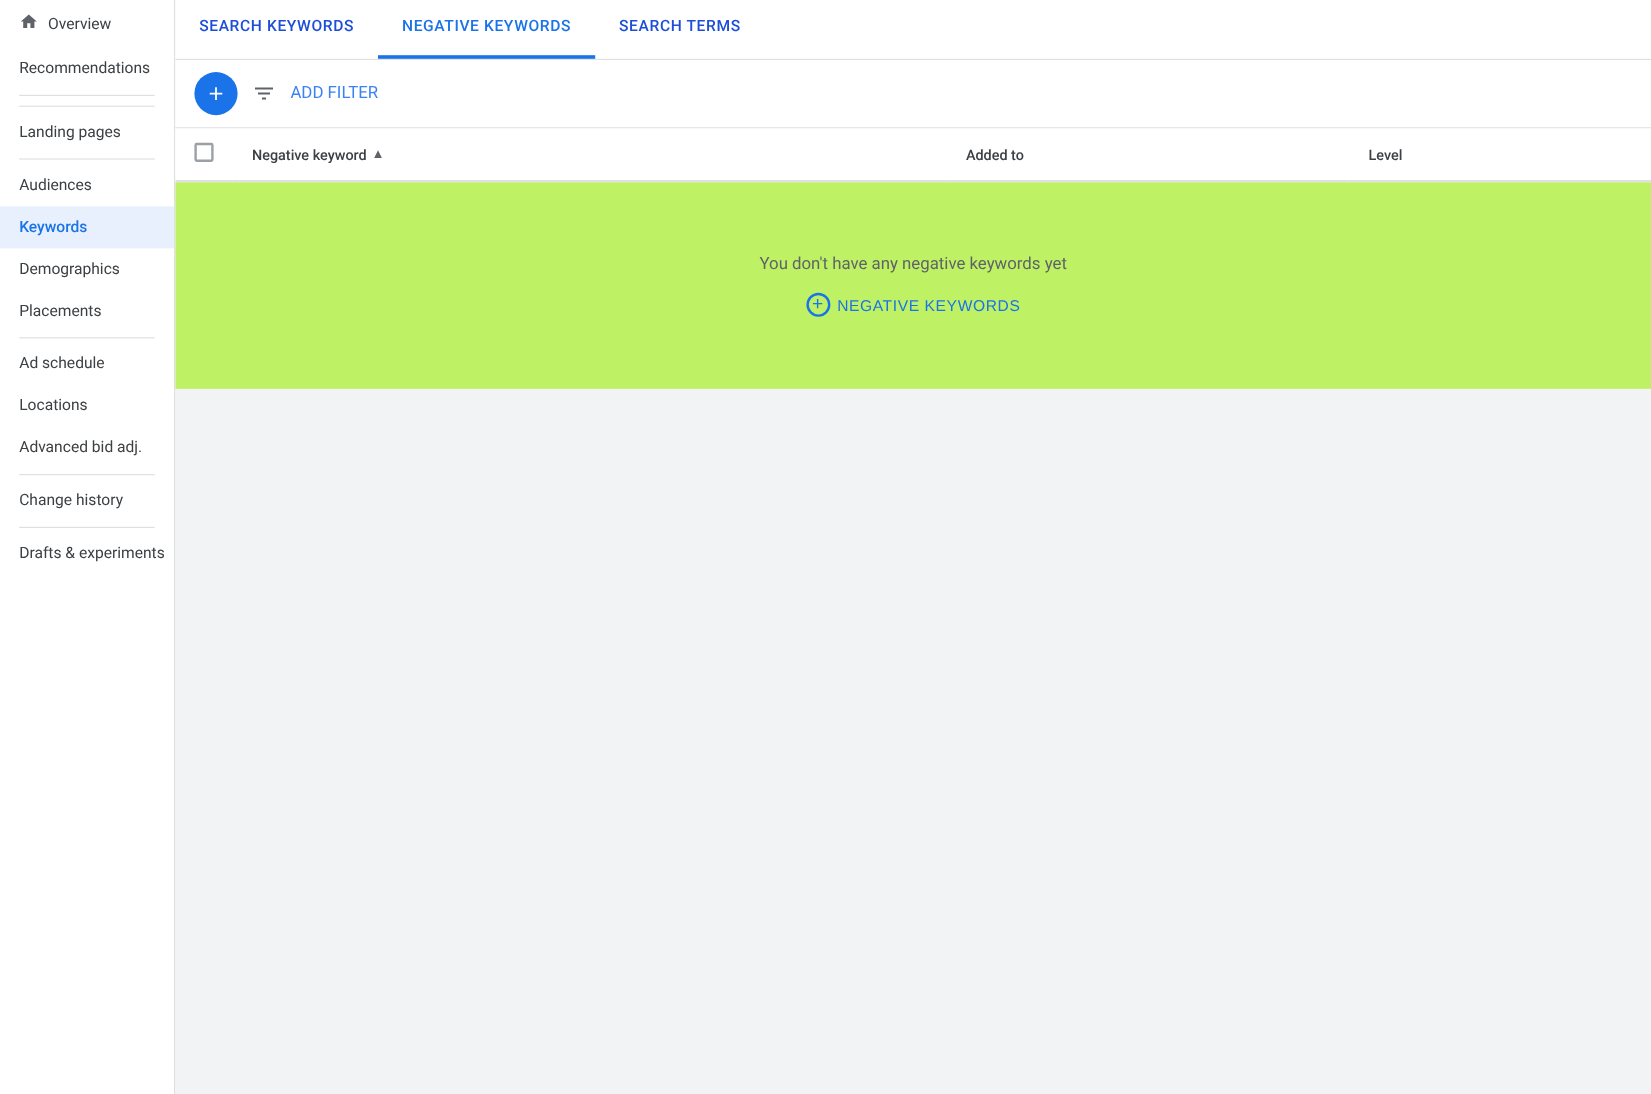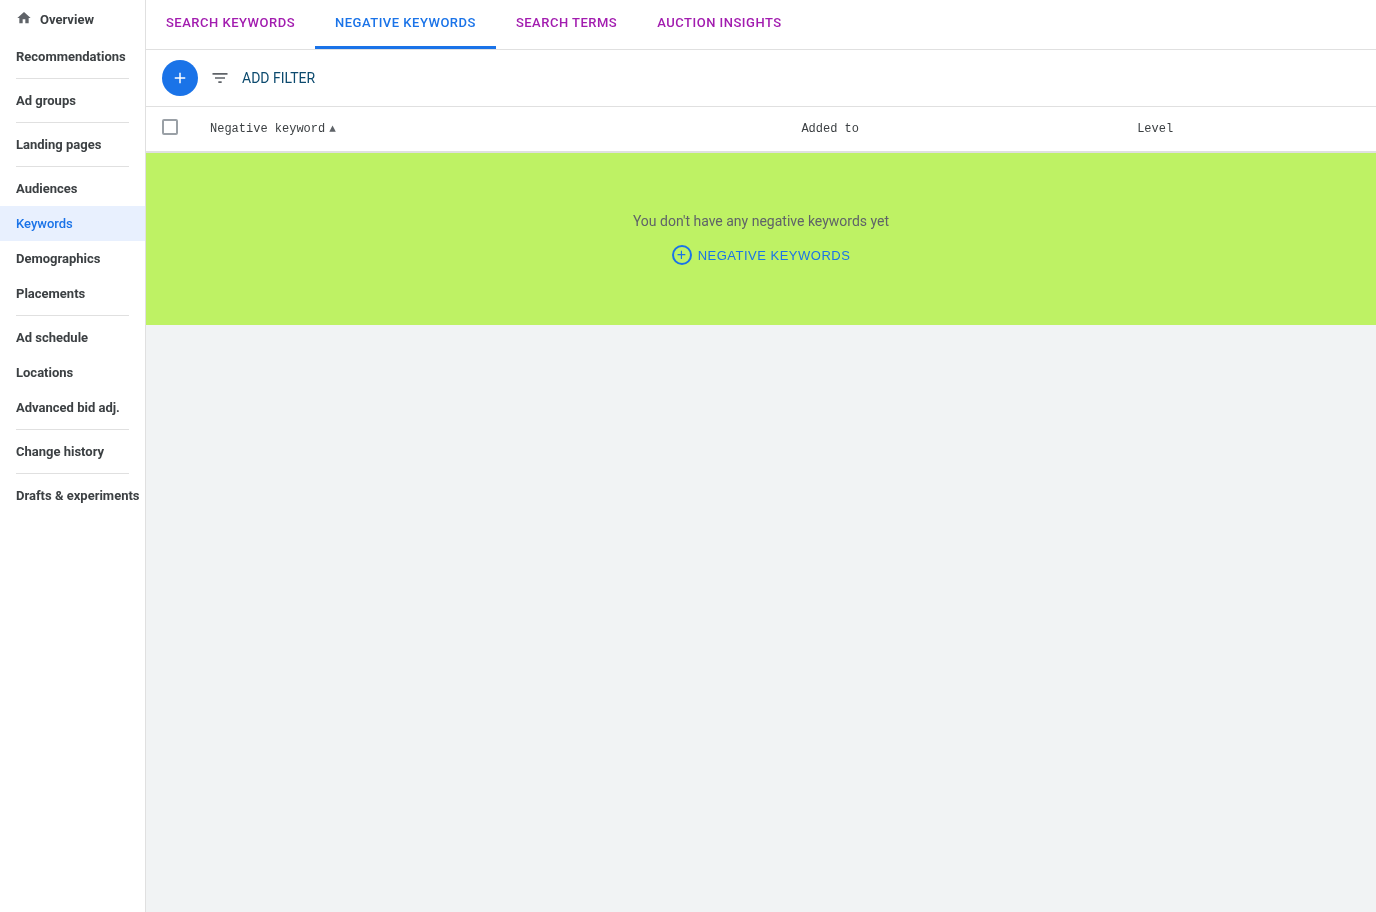--- a/index.html
+++ b/index.html
@@ -26,21 +26,20 @@
     }
     .sidebar-item {
       padding: 10px 16px;
       cursor: pointer;
       color: #3c4043;
       font-size: 13px;
       display: flex;
       align-items: center;
       gap: 8px;
       white-space: nowrap;
-      font-weight: bold;
     }
     .sidebar-item.active {
       background: #e8f0fe;
       color: #1a73e8;
       font-weight: 500;
     }
     .sidebar-item .home-icon {
       width: 16px;
       height: 16px;
       flex-shrink: 0;
@@ -69,21 +68,21 @@
       padding: 0 0;
       height: 50px;
     }
     .tab {
       padding: 0 20px;
       height: 50px;
       display: flex;
       align-items: center;
       font-size: 13px;
       font-weight: 500;
-      color: #a21caf;
+      color: #1d4ed8;
       cursor: pointer;
       border-bottom: 3px solid transparent;
       letter-spacing: 0.5px;
       text-transform: uppercase;
     }
     .tab.active {
       color: #1a73e8;
       border-bottom: 3px solid #1a73e8;
     }
 
@@ -110,38 +109,37 @@
     }
     .add-btn svg { fill: #fff; }
 
     .filter-icon {
       color: #5f6368;
       cursor: pointer;
       display: flex;
       align-items: center;
     }
     .filter-text {
-      color: #0c4a6e;
+      color: #3b82f6;
       font-size: 14px;
       cursor: pointer;
     }
 
     
     .table-container {
       flex: 1;
       overflow-y: auto;
     }
     .table {
       width: 100%;
       border-collapse: collapse;
       background: #fff;
     }
     .table thead tr {
       border-bottom: 2px solid #e0e0e0;
-      font-family: Liberation Mono, monospace;
     }
     .table th {
       padding: 12px 16px;
       text-align: left;
       font-weight: 500;
       font-size: 12px;
       color: #3c4043;
       background: #fff;
       white-space: nowrap;
     }
@@ -221,23 +219,20 @@
 <div class="sidebar-item">
       <span><svg class="home-icon" viewBox="0 0 24 24" fill="#5f6368">
           <path d="M10 20v-6h4v6h5v-8h3L12 3 2 12h3v8z"></path>
         </svg></span>
       <span>Overview</span>
     </div>
     <div class="sidebar-item">
       <span>Recommendations</span>
     </div>
     <div class="sidebar-divider"></div>
-    <div class="sidebar-item">
-      <span>Ad groups</span>
-    </div>
     <div class="sidebar-divider"></div>
     <div class="sidebar-item">
       <span>Landing pages</span>
     </div>
     <div class="sidebar-divider"></div>
     <div class="sidebar-item">
       <span>Audiences</span>
     </div>
     <div class="sidebar-item active">
       <span>Keywords</span>
@@ -268,21 +263,20 @@
     </div>
   </div>
 
 <div class="main">
 
   <div class="tabs-bar">
 
   <div class="tab">SEARCH KEYWORDS</div>
       <div class="tab active">NEGATIVE KEYWORDS</div>
       <div class="tab">SEARCH TERMS</div>
-      <div class="tab">AUCTION INSIGHTS</div>
     </div>
 
   <div class="toolbar">
     <button class="add-btn" title="Add negative keyword">
       <svg width="18" height="18" viewBox="0 0 24 24">
         <path d="M19 13h-6v6h-2v-6H5v-2h6V5h2v6h6v2z"></path>
       </svg>
     </button>
     <span class="filter-icon">
       <svg width="20" height="20" viewBox="0 0 24 24" fill="#5f6368">

